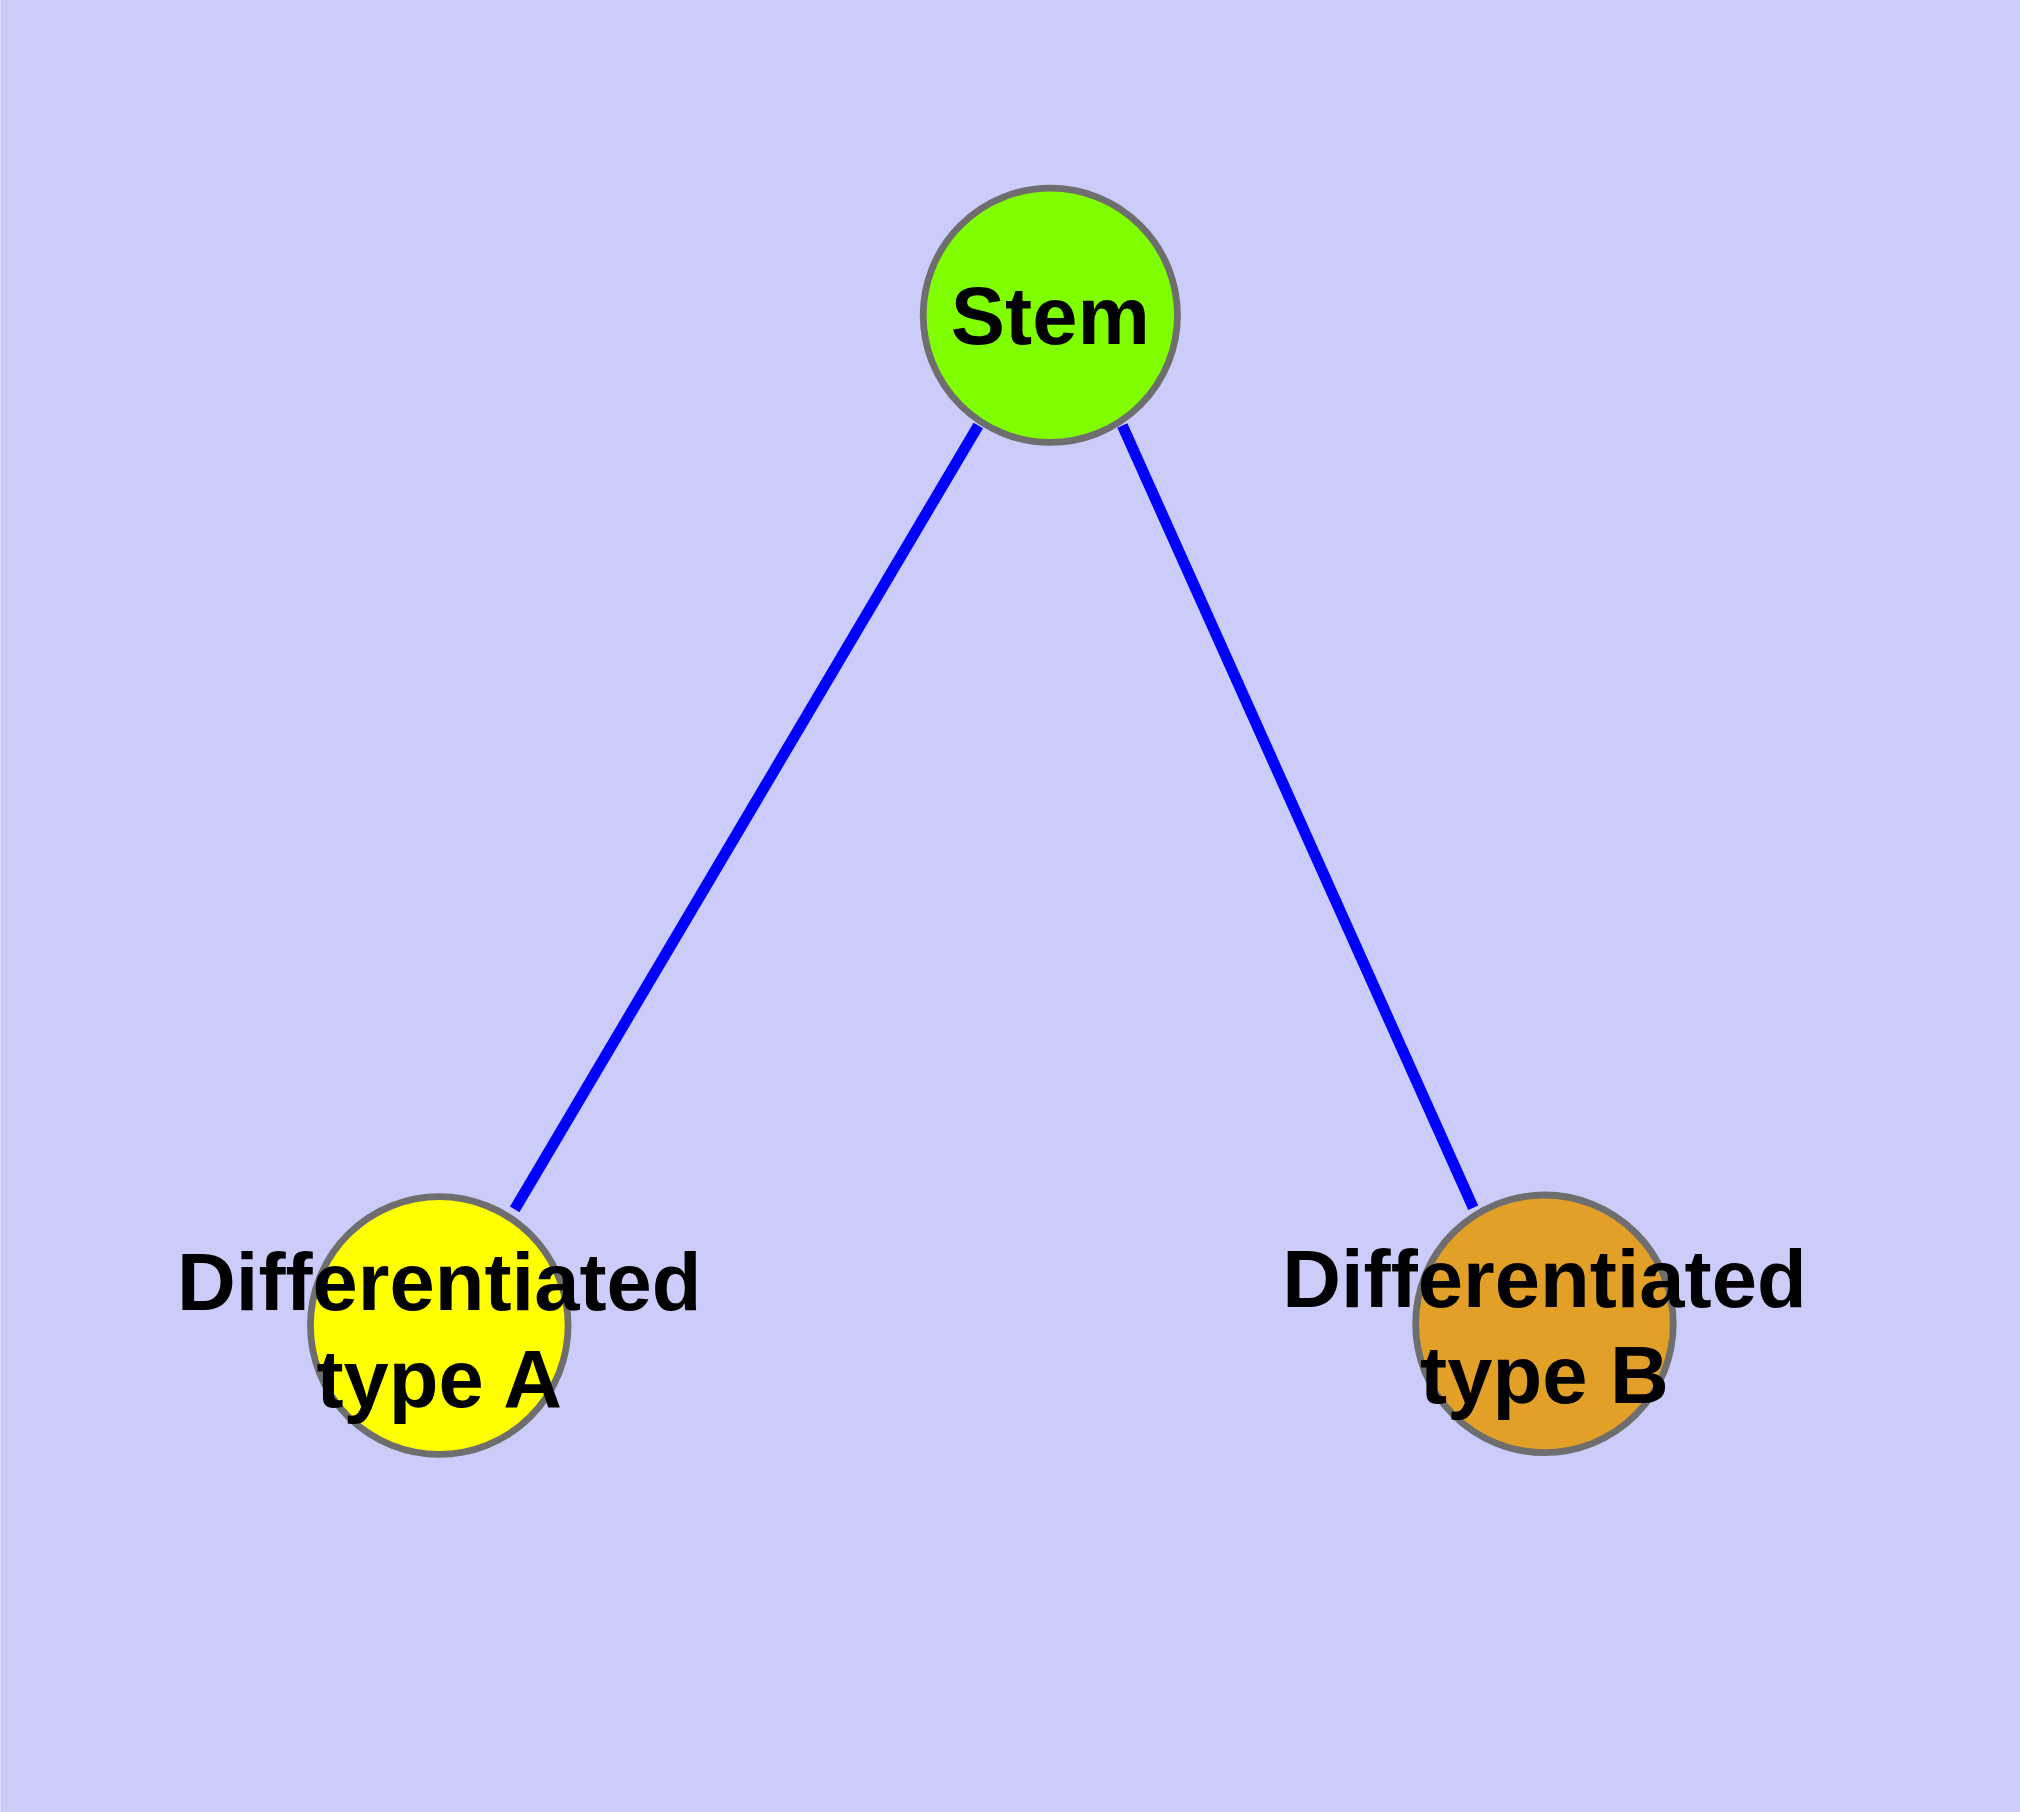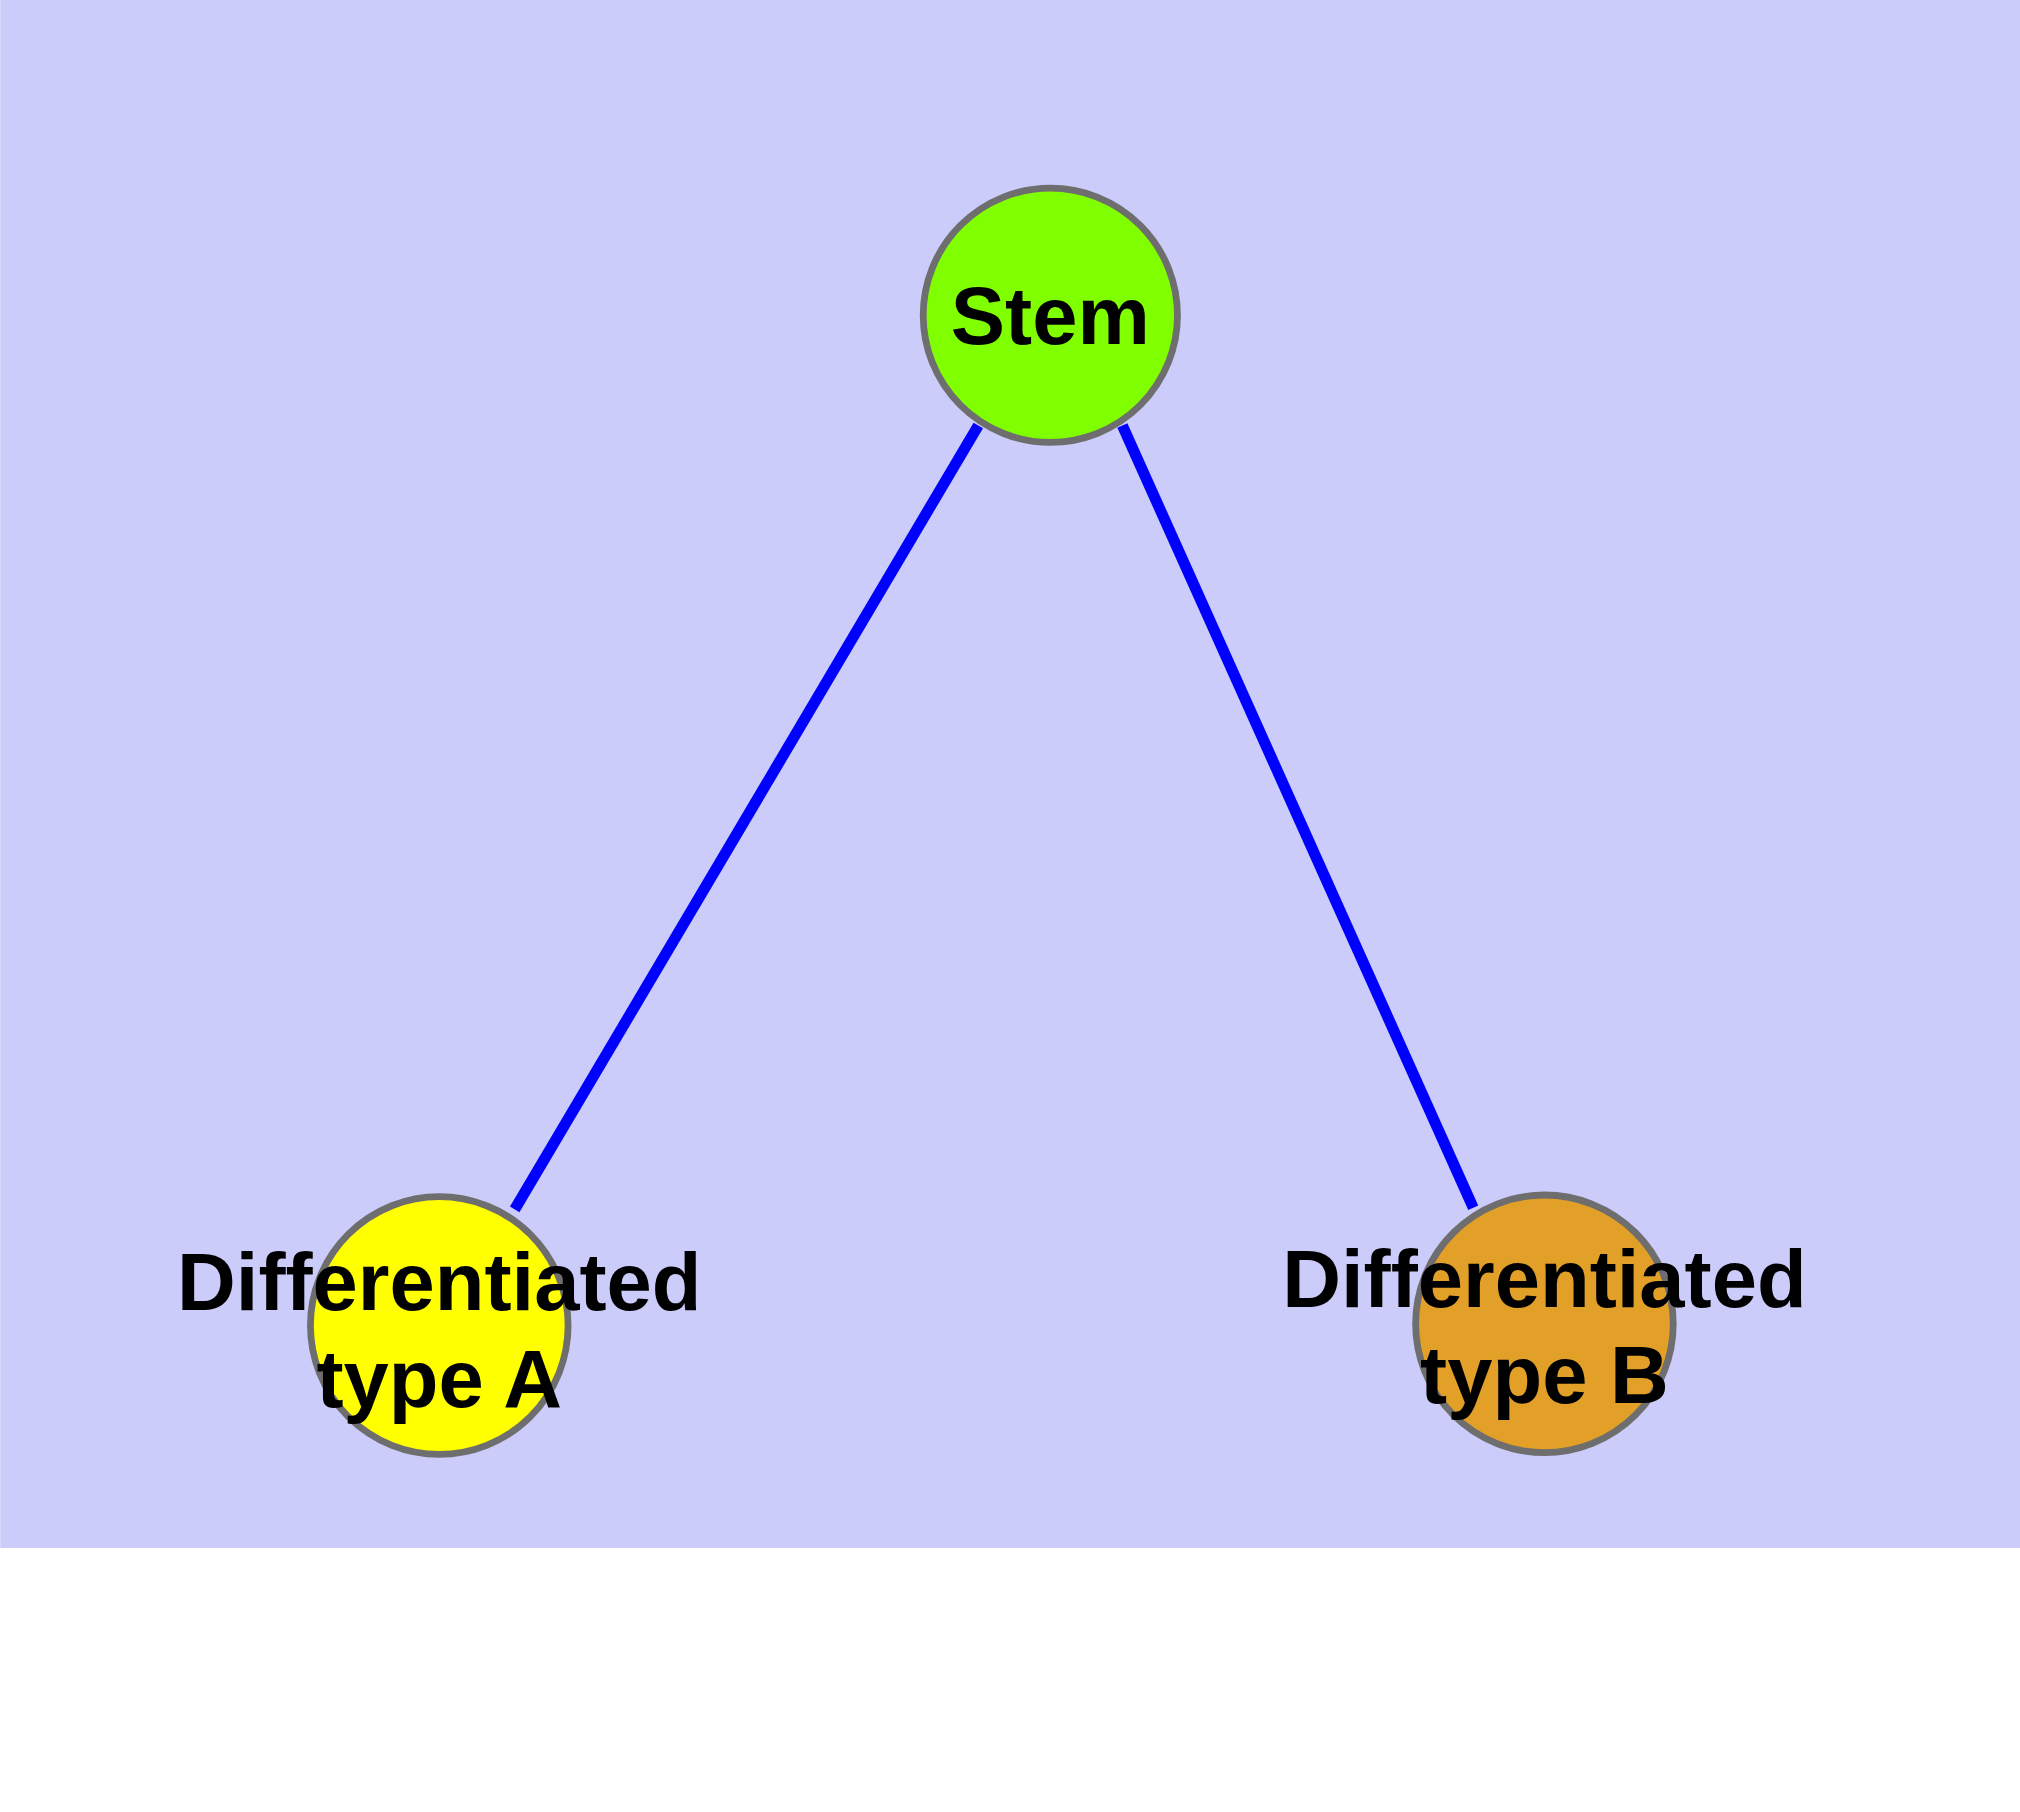--- a/index.html
+++ b/index.html
@@ -35,21 +35,21 @@
     fill: #000000;
     text-anchor: middle;
     dominant-baseline: alphabetic;
     paint-order: normal;
     white-space: pre;
   }
 </style>
 </head>
 <body>
 
-<div id="stage" style="width: 2021px; height: 1548px;">
+<div id="stage" style="width: 2021px; height: 1812px;">
   <svg id="canvas" viewBox="0 0 2384 2138" xmlns="http://www.w3.org/2000/svg">
 
     <rect id="bg-rect" x="0" y="0" width="2384" height="2138" fill="#ccccfa"></rect>
 
     <g>
       <line id="edge0" class="edge-line" x1="1154" y1="502" x2="607" y2="1427" stroke="#0000ff" stroke-width="13"></line>
       <line id="edge1" class="edge-line" x1="1324" y1="502" x2="1738" y2="1425" stroke="#0000ff" stroke-width="13"></line>
     </g>
 
     <g>

